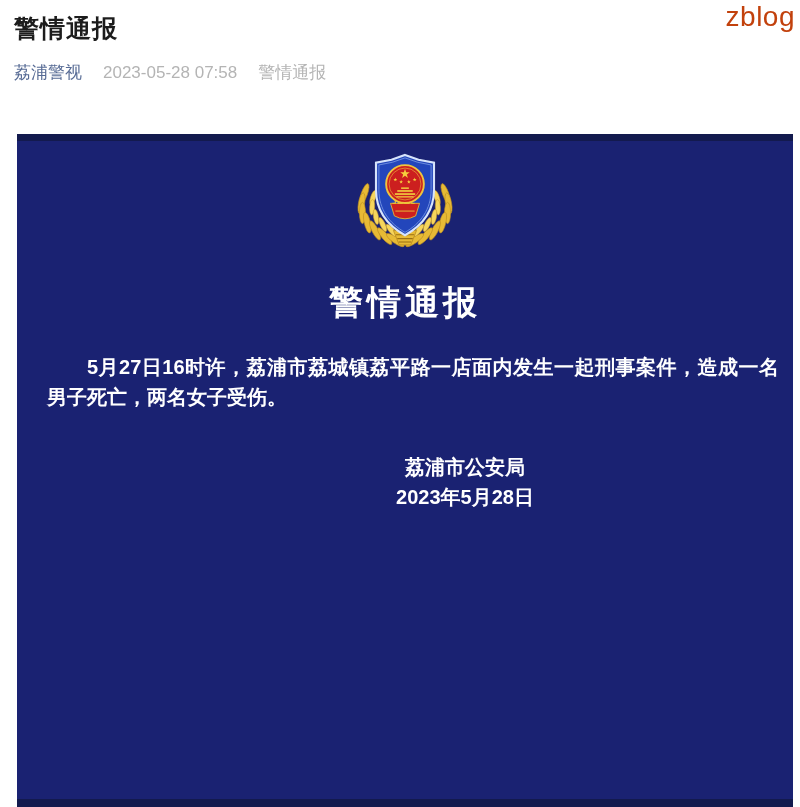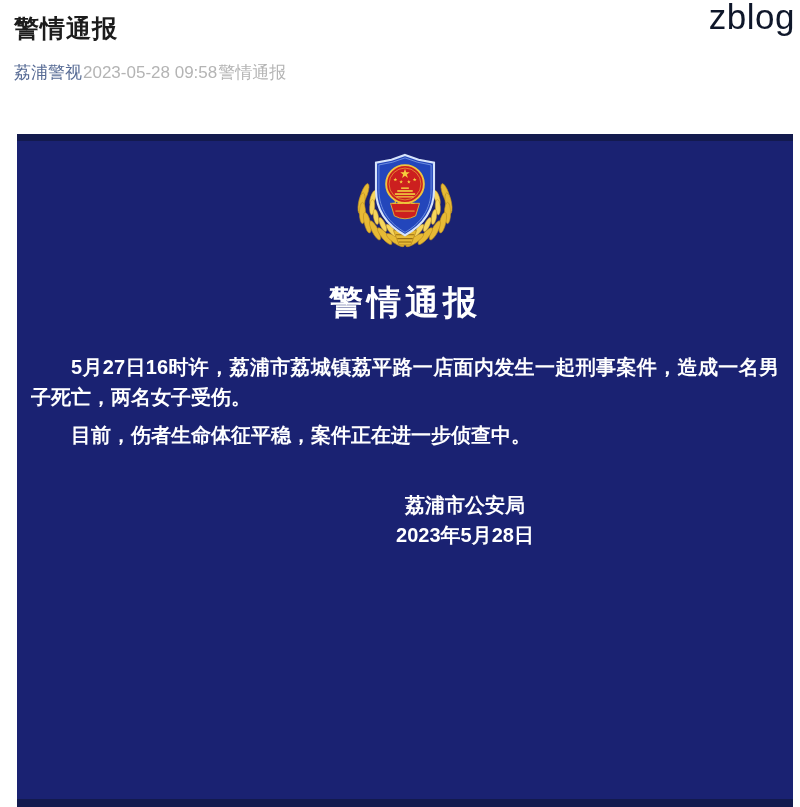--- a/index.html
+++ b/index.html
@@ -9,64 +9,64 @@
     font-family:"Liberation Sans","DejaVu Sans",sans-serif;
   }
   
   .article-header{padding:12px 14px 0 14px;position:relative;}
   .page-title{
     margin:0;font-size:25px;line-height:33px;color:#1c1c1c;
     font-weight:600;letter-spacing:1px;
   }
   .watermark{
     position:absolute;top:1px;right:5px;
-    font-size:35px;line-height:32px;color:#0f172a;font-weight:300;
+    font-size:28px;line-height:32px;color:#c2410c;font-weight:300;
     letter-spacing:0.5px;
   }
   .byline{
-    margin-top:17px;display:flex;align-items:center;gap:1px;
+    margin-top:17px;display:flex;align-items:center;gap:21px;
     font-size:17px;line-height:22px;
   }
   .account{color:#576b95;cursor:pointer;}
   .meta{color:#b4b4b4;}
   
   .notice{
     margin:50px 7px 0 17px;width:776px;height:673px;
     box-sizing:border-box;
     background:#1a2272;
     border-top:7px solid #131a4e;border-bottom:8px solid #131a4e;
     color:#ffffff;
   }
   .emblem{display:block;margin:8px auto 0 auto;width:116px;height:99px;}
   .notice-title{
     margin:33px 0 0 0;text-align:center;
     font-size:34px;line-height:42px;font-weight:700;letter-spacing:4px;
   }
-  .body-text{margin-top:29px;}
+  .body-text{margin-top:29px;margin-left:16px;}
   .body-text p{
     margin:0 0 8px 0;padding:0 14px;
     font-size:20px;line-height:30px;font-weight:600;
     text-align:justify;text-indent:2em;
   }
   .signature{
     margin-top:40px;text-align:center;transform:translateX(60px);
     font-size:20px;line-height:30px;font-weight:600;
   }
 </style>
 </head>
 <body>
 
 <div>
 
   <div class="article-header">
     <h1 class="page-title">警情通报</h1>
     <div class="watermark">zblog</div>
     <div class="byline">
       <span class="account">荔浦警视</span>
-      <span class="meta">2023-05-28 09:58</span>
+      <span class="meta">2023-05-28 07:58</span>
       <span class="meta">警情通报</span>
     </div>
   </div>
 
   <div class="notice">
 
     <svg class="emblem" viewBox="0 0 120 102" xmlns="http://www.w3.org/2000/svg" aria-hidden="true">
 
       <g fill="#e7ba35" stroke="#b98a1e" stroke-width="0.6">
         <ellipse cx="0" cy="0" rx="11" ry="3.2" transform="translate(18,46) rotate(-70)"></ellipse>
@@ -123,21 +123,20 @@
         <rect x="52" y="42.3" width="16" height="1.8"></rect>
         <rect x="49.5" y="45.5" width="21" height="1.8"></rect>
         <rect x="51" y="48.6" width="18" height="1.4"></rect>
       </g>
     </svg>
 
     <h2 class="notice-title">警情通报</h2>
 
     <div class="body-text">
       <p>5月27日16时许，荔浦市荔城镇荔平路一店面内发生一起刑事案件，造成一名男子死亡，两名女子受伤。</p>
-      <p>目前，伤者生命体征平稳，案件正在进一步侦查中。</p>
     </div>
 
     <div class="signature">
       <div>荔浦市公安局</div>
       <div>2023年5月28日</div>
     </div>
 
   </div>
 
 </div>

